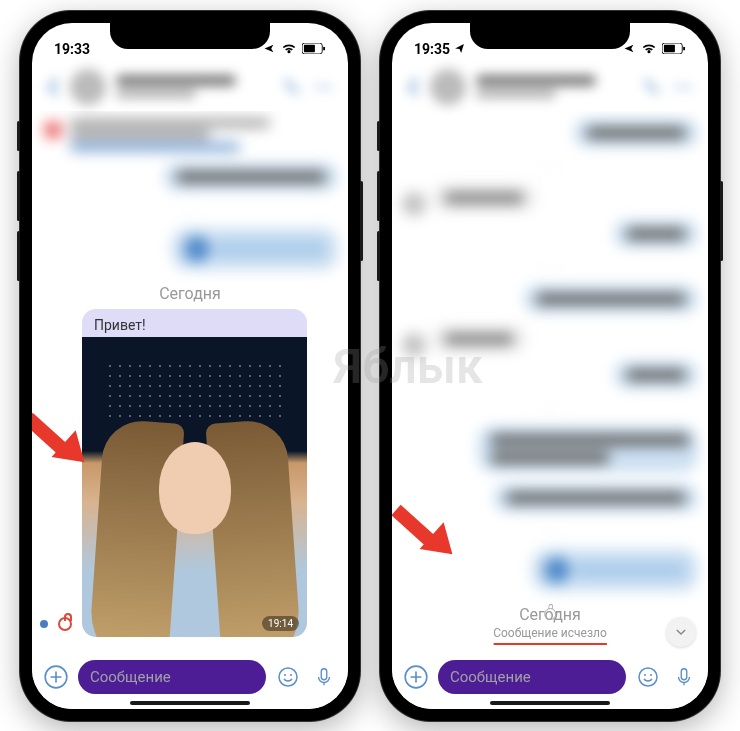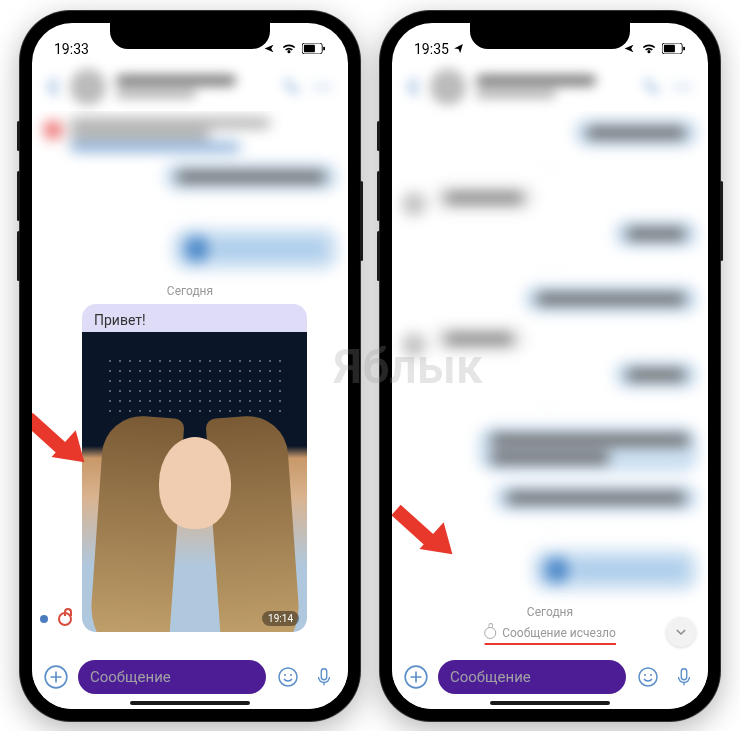--- a/index.html
+++ b/index.html
@@ -63,21 +63,21 @@
     border-radius: 0 0 18px 18px;
     z-index: 50;
   }
   .statusbar {
     height: 40px;
     display: flex;
     justify-content: space-between;
     align-items: center;
     padding: 12px 22px 0;
     font-size: 14px;
-    font-weight: 400;
+    font-weight: 700;
     color: #000;
   }
   .sb-left { display: flex; align-items: center; gap: 4px; }
   .sb-right { display: flex; align-items: center; gap: 5px; }
   .sb-right svg { height: 11px; }
 
   .header {
     height: 48px;
     display: flex;
     align-items: center;
@@ -109,21 +109,21 @@
   .row-right { text-align: right; }
   .row-left { display:flex; align-items:flex-end; gap:6px; }
   .sm-avatar { width:24px; height:24px; border-radius:50%; background:#bbb; flex-shrink:0;}
   .bubble-out { background: #c6dcf0; }
   .bubble-in { background: #ececec; }
   .audio-bubble { background:#c6dcf0; display:inline-flex; align-items:center; gap:6px; }
   .play-circle { width:26px;height:26px;border-radius:50%;background:#3c7ec5; }
   .wave { width:110px; height:16px; background: repeating-linear-gradient(90deg,#6aa8df 0 2px, transparent 2px 5px); border-radius:3px;}
   .txtblob { height:12px; background:#555; border-radius:6px; }
   .date-sep { text-align:center; font-size:11px; color:#9aa; margin: 6px 0;}
-  .date-clear { text-align:center; font-size:12px; color:#999; margin: 10px 0 6px; }
+  .date-clear { text-align:center; font-size:16px; color:#999; margin: 10px 0 6px; }
   .warn-row { display:flex; gap:8px; padding:4px 2px;}
   .warn-dot { width:18px;height:18px;border-radius:50%;background:#e84c4c; flex-shrink:0; margin-top:2px;}
   .warn-lines div { height:8px; background:#888; border-radius:4px; margin-bottom:4px; }
 
   .message-card {
     width: 225px;
     margin-left: 40px;
     background: #dfdcf8;
     border-radius: 14px;
     overflow: hidden;
@@ -175,20 +175,21 @@
   .disappeared {
     position:absolute;
     bottom: 8px;
     left: 50%;
     transform: translateX(-50%);
     display:flex; align-items:center; gap:6px;
     font-size: 12px; color: #999;
     padding: 3px 0;
     border-bottom: 2px solid #e8372b;
     border-radius: 1px;
+    flex-direction: column;
   }
   .dis-bomb {
     width:12px;height:12px;border:1.5px solid #aaa;border-radius:50%;position:relative;
   }
   .dis-bomb::before{content:'';position:absolute;top:-5px;left:3px;width:3px;height:4px;border:1.5px solid #aaa;border-bottom:none;border-radius:3px 3px 0 0;}
 
   .scroll-down {
     position:absolute;
     right:12px; bottom: 6px;
     width:30px;height:30px;border-radius:50%;

